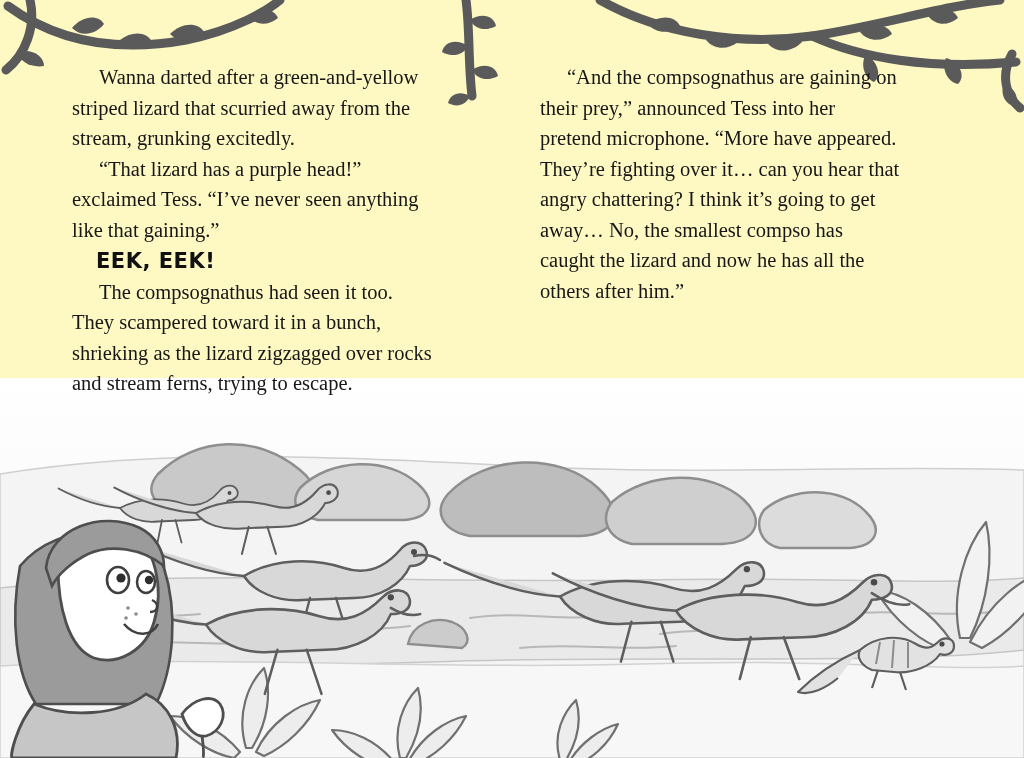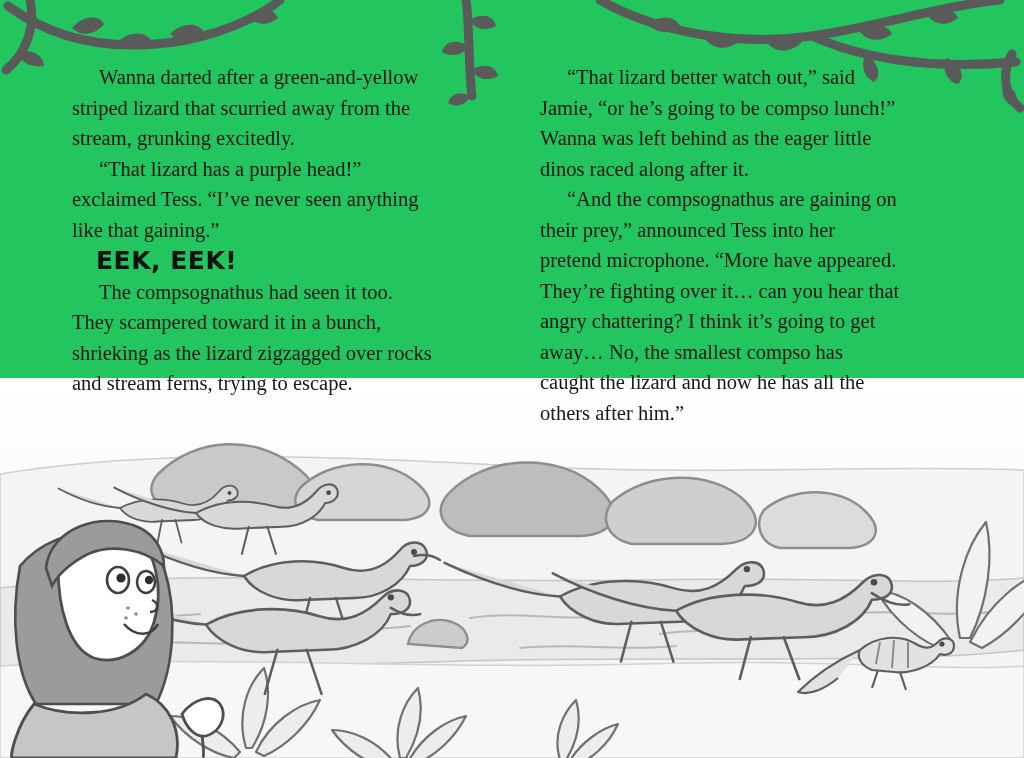--- a/index.html
+++ b/index.html
@@ -14,21 +14,21 @@
     font-family: "Liberation Serif", serif;
     color: #1a1a1a;
     position: relative;
   }
 
   
   .page {
     position: relative;
     width: 1024px;
     height: 758px;
-    background: #22c55e;
+    background: #fef9c3;
     overflow: hidden;
   }
 
   
   .vine-layer {
     position: absolute;
     top: 0;
     left: 0;
     width: 1024px;
     height: 120px;
@@ -59,21 +59,21 @@
     margin-left: 108px;
   }
   .para {
     margin: 0;
     text-indent: 27px;
   }
   .sfx {
     margin: 1px 0 0 24px;
     font-family: "DejaVu Sans", sans-serif;
     font-weight: 700;
-    font-size: 25px;
+    font-size: 21px;
     letter-spacing: 0.5px;
     color: #111111;
   }
 
   
   .illustration {
     position: absolute;
     left: 0;
     top: 378px;
     width: 1024px;
@@ -131,21 +131,20 @@
   <div class="text-area">
 
     <div class="column left">
       <p class="para">Wanna darted after a green-and-yellow striped lizard that scurried away from the stream, grunking excitedly.</p>
       <p class="para">“That lizard has a purple head!” exclaimed Tess. “I’ve never seen anything like that gaining.”</p>
       <p class="sfx">EEK, EEK!</p>
       <p class="para">The compsognathus had seen it too. They scampered toward it in a bunch, shrieking as the lizard zigzagged over rocks and stream ferns, trying to escape.</p>
     </div>
 
     <div class="column right">
-      <p class="para">“That lizard better watch out,” said Jamie, “or he’s going to be compso lunch!” Wanna was left behind as the eager little dinos raced along after it.</p>
       <p class="para">“And the compsognathus are gaining on their prey,” announced Tess into her pretend microphone. “More have appeared. They’re fighting over it… can you hear that angry chattering? I think it’s going to get away… No, the smallest compso has caught the lizard and now he has all the others after him.”</p>
     </div>
 
   </div>
 
   <div class="illustration">
     <svg width="1024" height="380" viewBox="0 0 1024 380" aria-hidden="true">
       <defs>
         <linearGradient id="skyFade" x1="0" y1="0" x2="0" y2="1">
           <stop offset="0%" stop-color="#ffffff"></stop>

